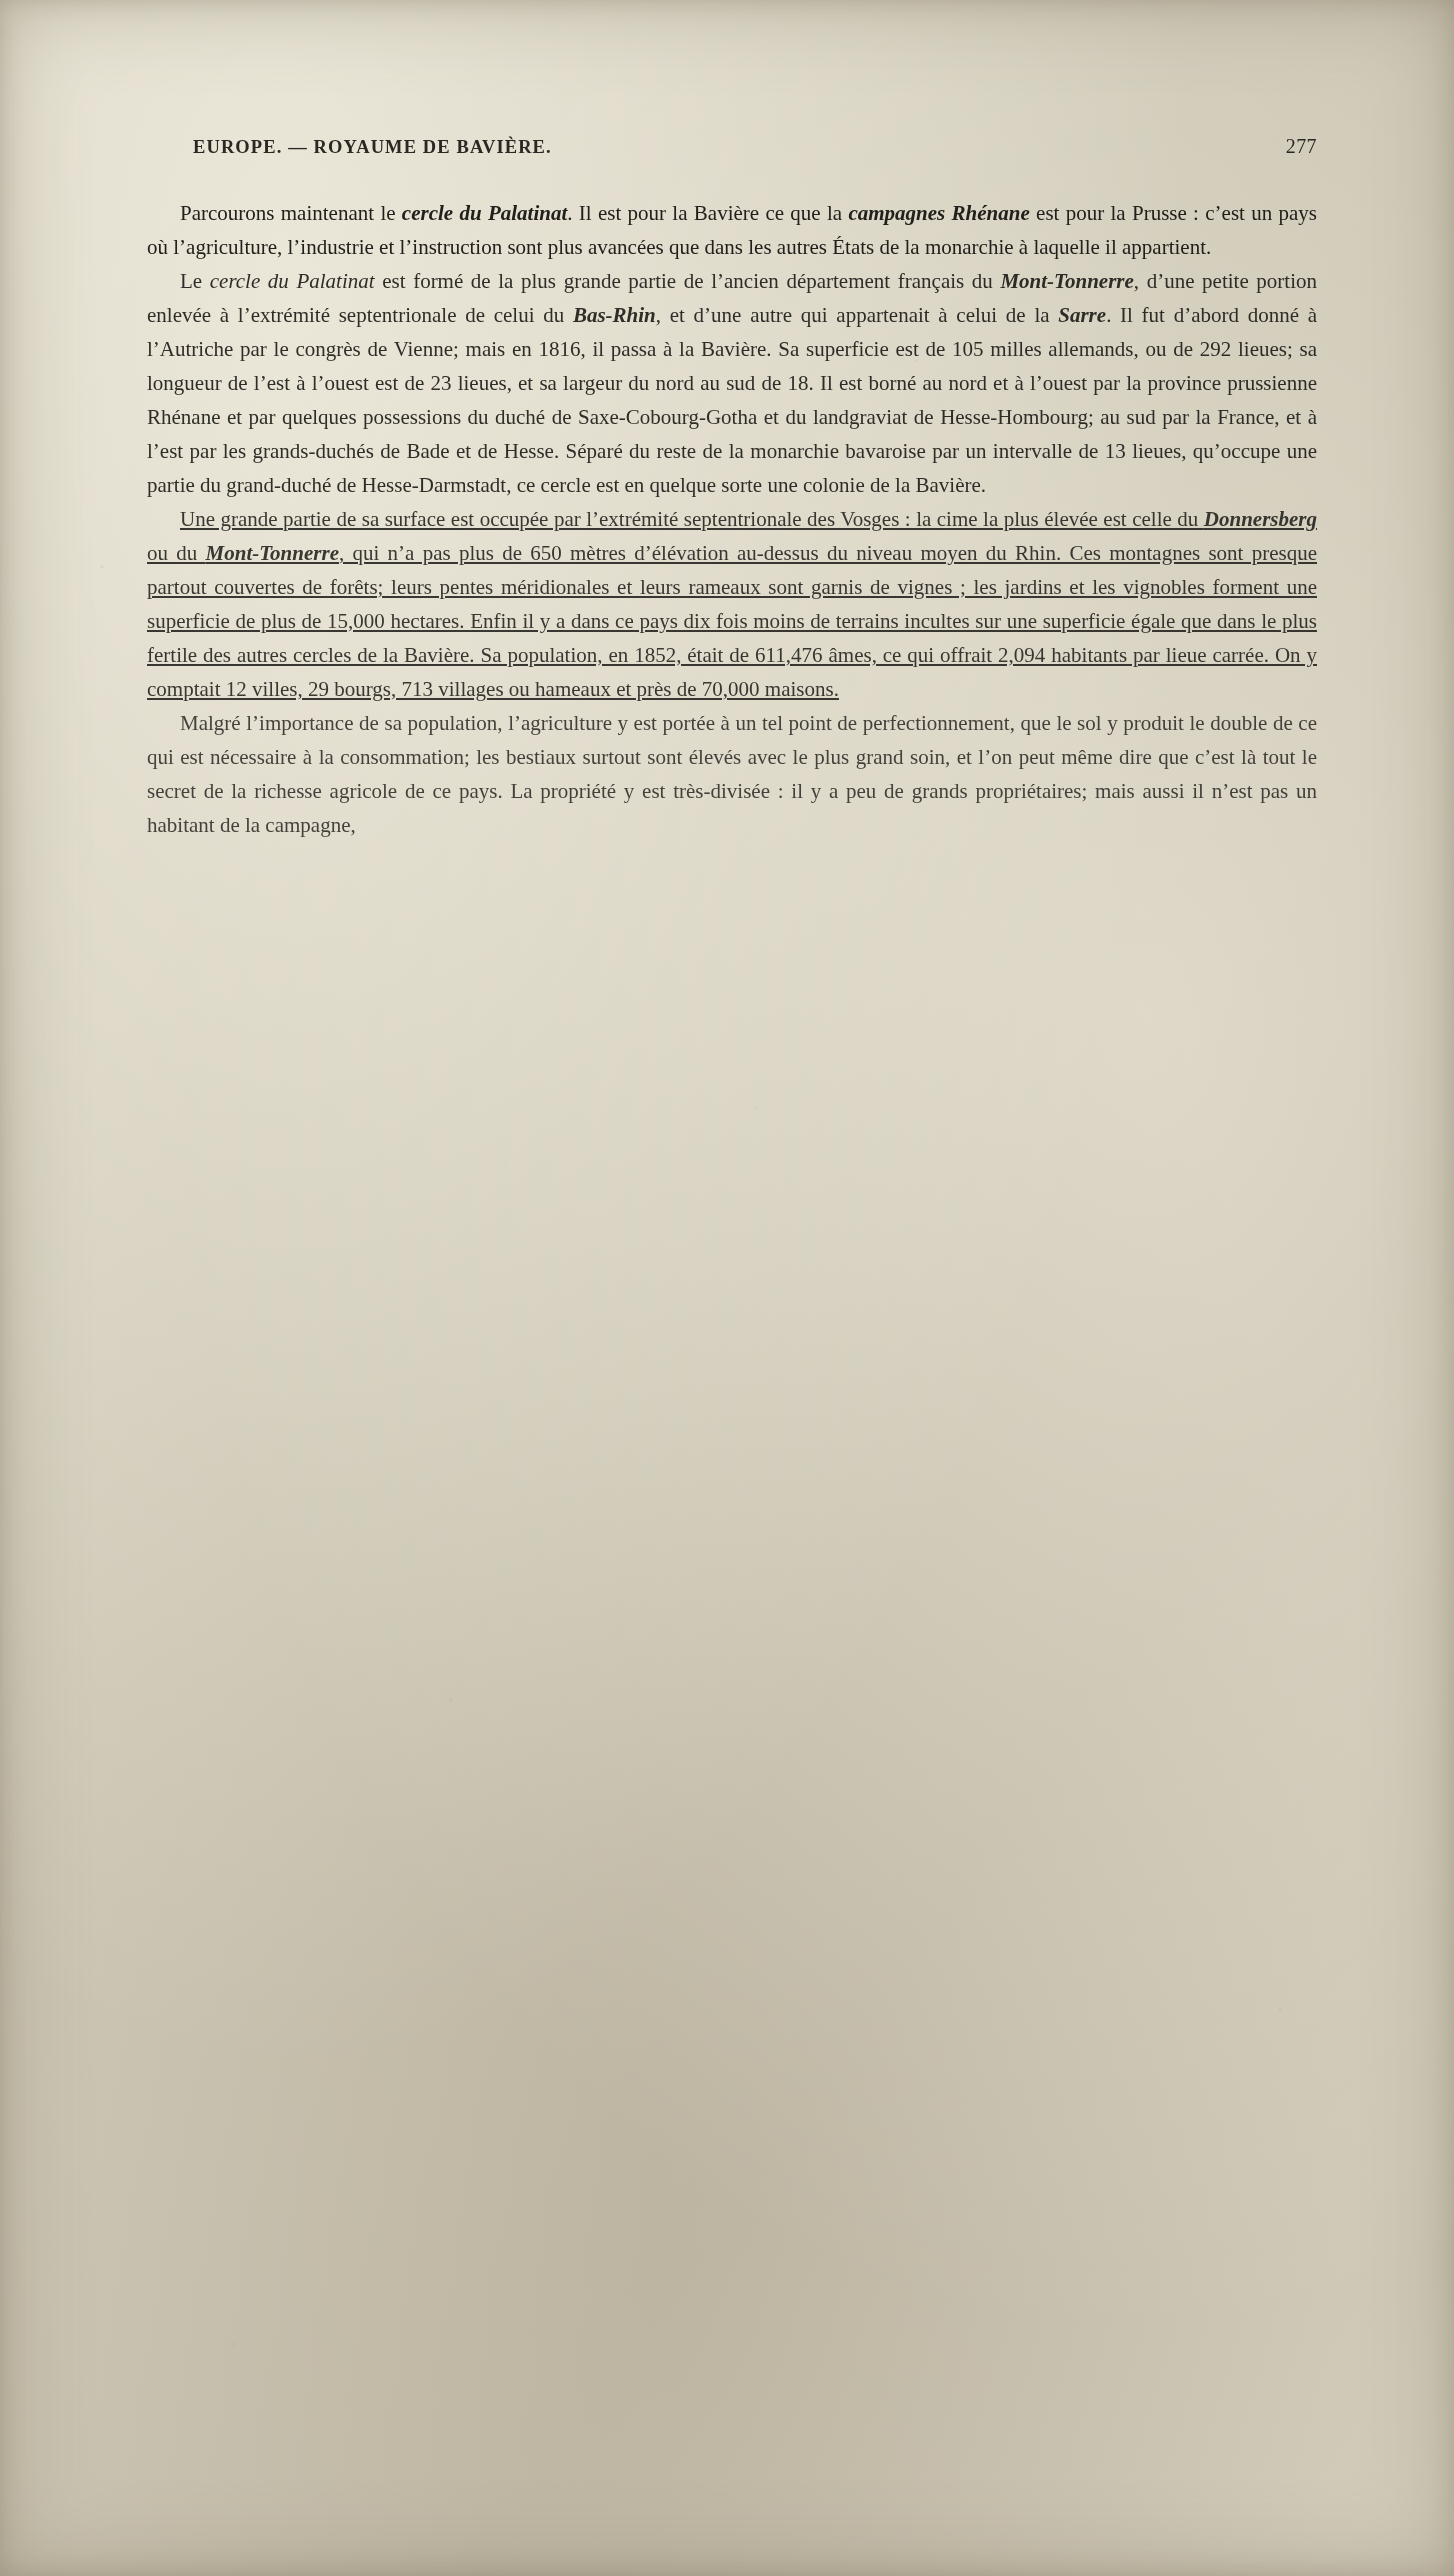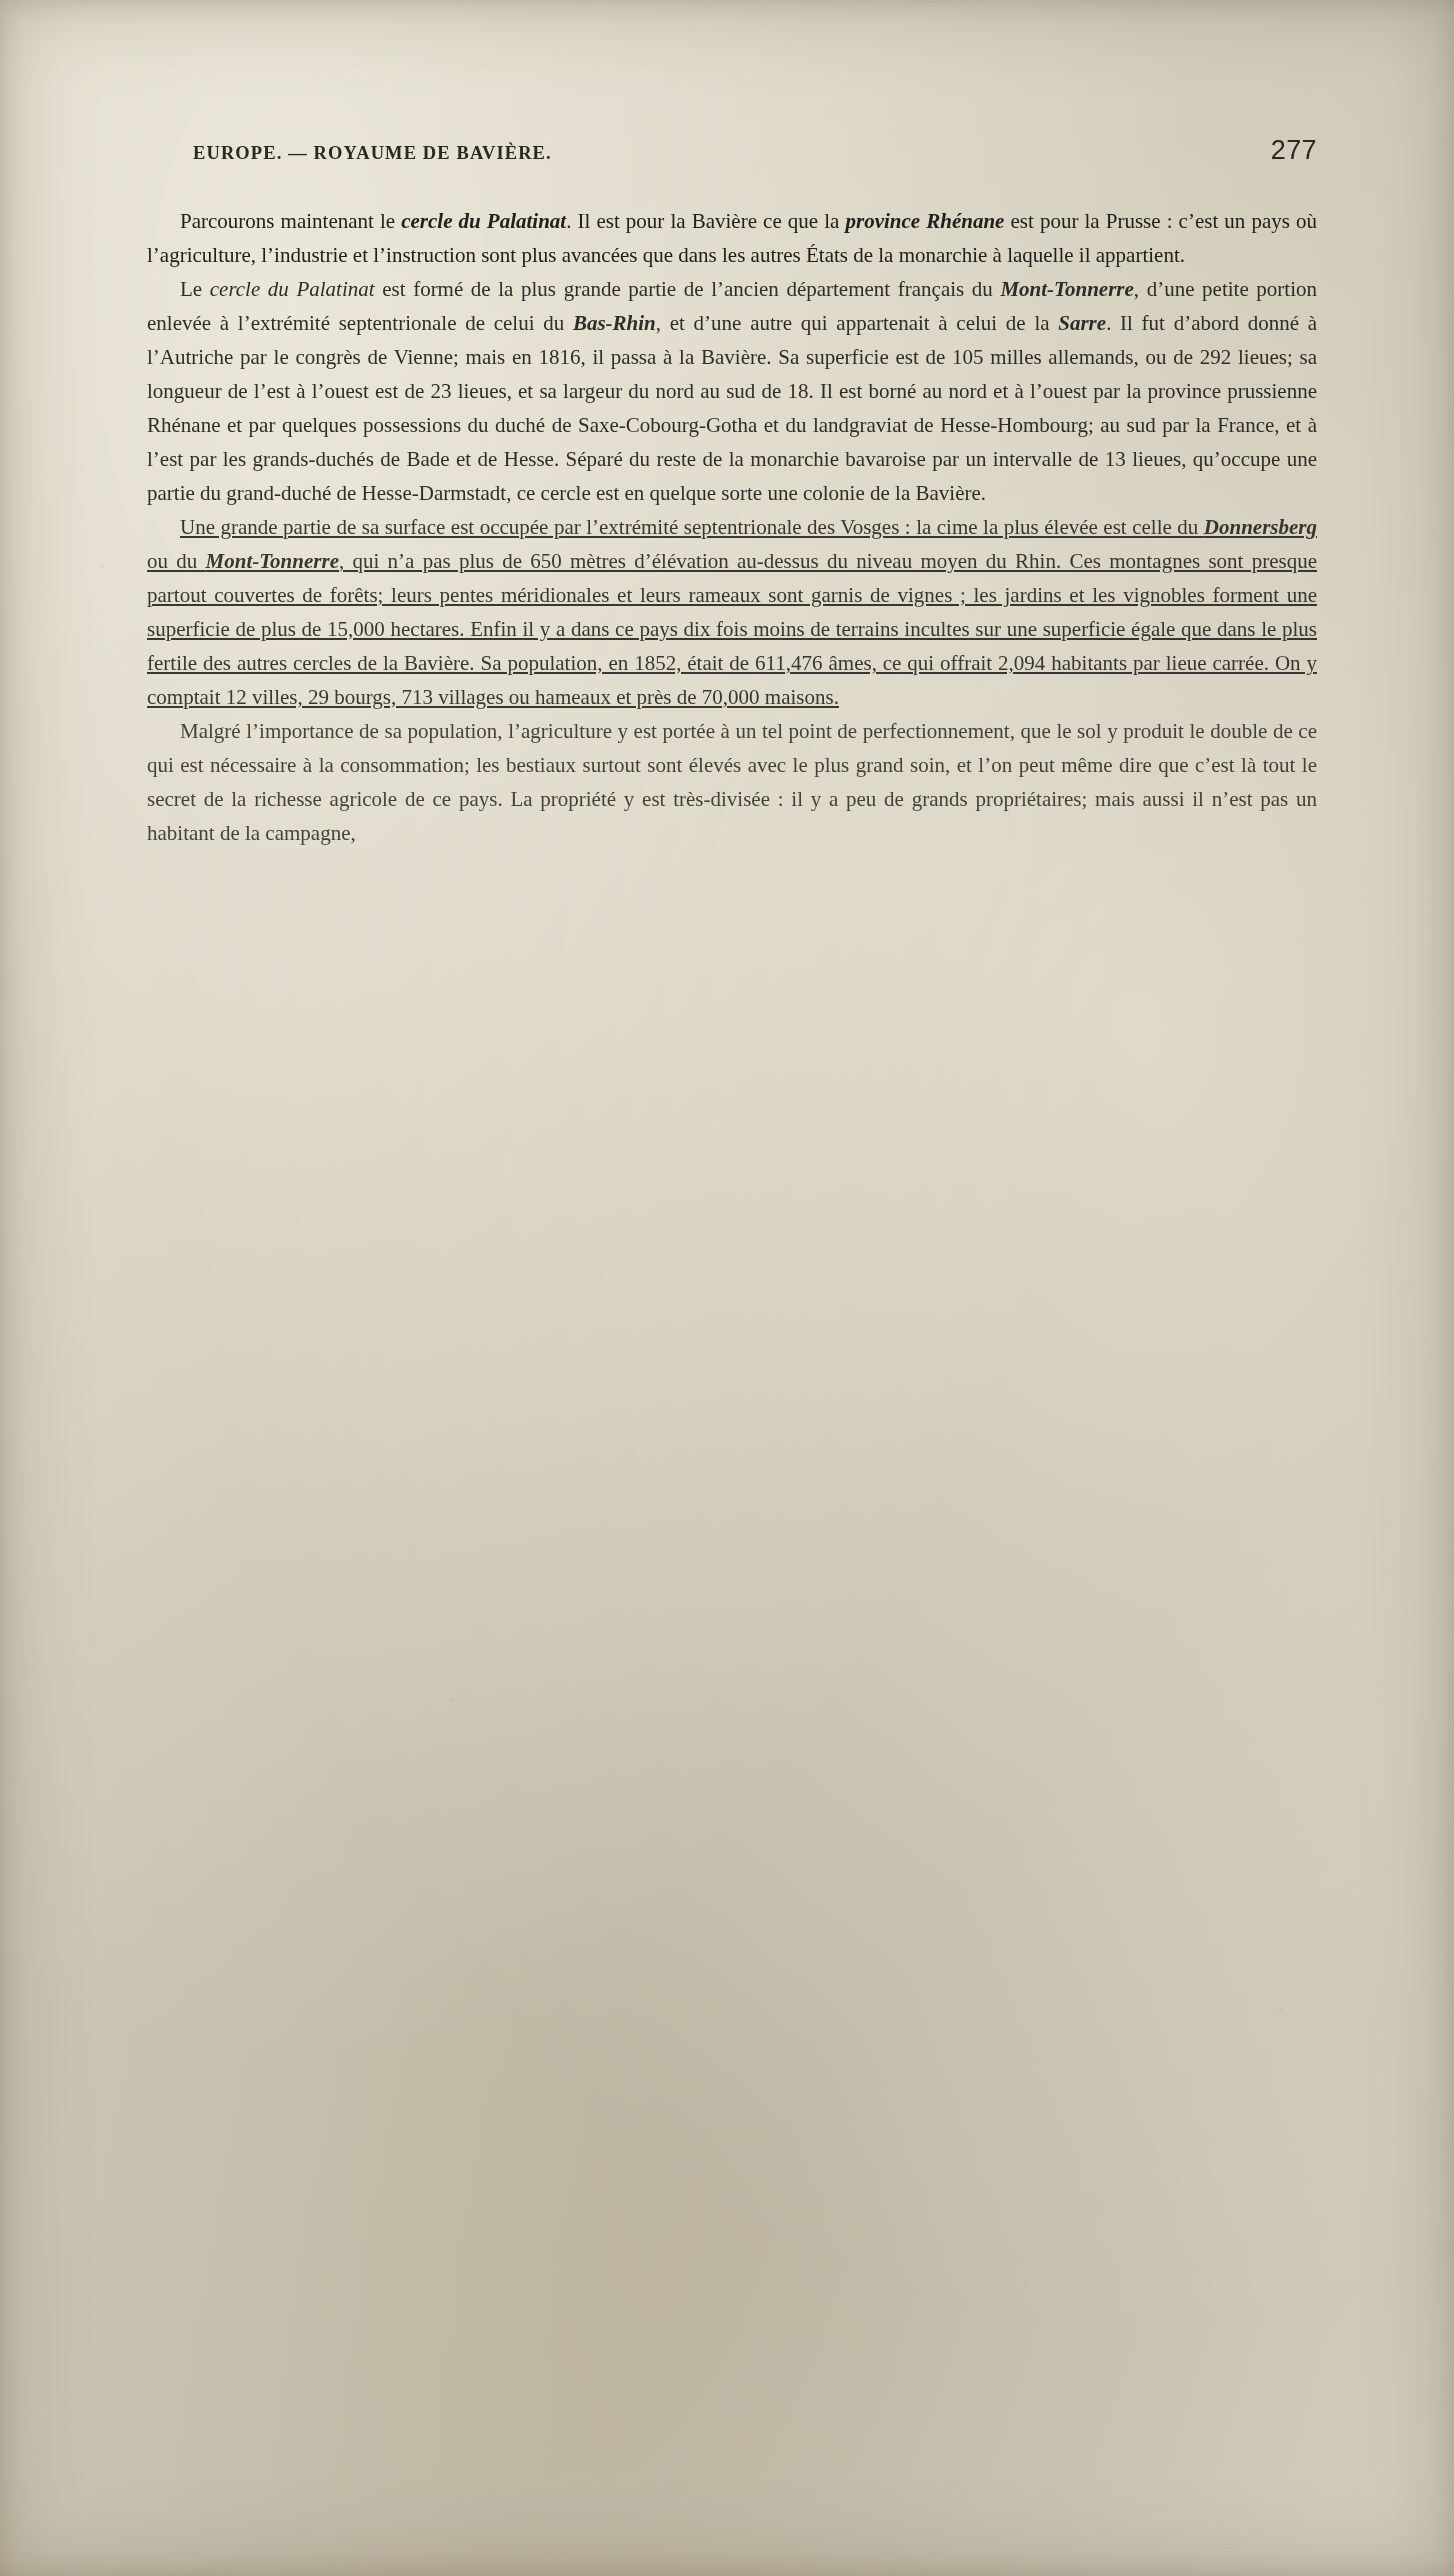--- a/index.html
+++ b/index.html
@@ -58,22 +58,22 @@
   .running-head .rh-title {
     font-size: 18.5px;
     letter-spacing: 1.1px;
     font-weight: 700;
     font-variant: small-caps;
     text-transform: uppercase;
     white-space: nowrap;
     text-align: right;
   }
   .running-head .rh-page {
-    font-size: 27px;
-    font-family: Liberation Sans, sans-serif;
+    font-size: 20px;
+    font-family: Liberation Serif, serif;
     color: #2b2722;
     letter-spacing: 0.4px;
   }
   .body-text {
     font-family: "Liberation Serif", serif;
     font-size: 21px;
     line-height: 34px;
     color: #22201c;
     text-align: justify;
     text-justify: inter-word;
@@ -101,21 +101,21 @@
   <div class="content">
 
     <div class="running-head">
       <div class="rh-title">EUROPE. — ROYAUME DE BAVIÈRE.</div>
       <div class="rh-page">277</div>
     </div>
 
     <div class="body-text">
 
 
-      <p>Parcourons maintenant le <span class="bi">cercle du Palatinat</span>. Il est pour la Bavière ce que la <span class="bi">province Rhénane</span> est pour la Prusse : c’est un pays où l’agriculture, l’industrie et l’instruction sont plus avancées que dans les autres États de la monarchie à laquelle il appartient.</p>
+      <p>Parcourons maintenant le <span class="bi">cercle du Palatinat</span>. Il est pour la Bavière ce que la <span class="bi">campagnes Rhénane</span> est pour la Prusse : c’est un pays où l’agriculture, l’industrie et l’instruction sont plus avancées que dans les autres États de la monarchie à laquelle il appartient.</p>
 
       <p class="fade-a">Le <i>cercle du Palatinat</i> est formé de la plus grande partie de l’ancien département français du <span class="bi">Mont-Tonnerre</span>, d’une petite portion enlevée à l’extrémité septentrionale de celui du <span class="bi">Bas-Rhin</span>, et d’une autre qui appartenait à celui de la <span class="bi">Sarre</span>. Il fut d’abord donné à l’Autriche par le congrès de Vienne; mais en 1816, il passa à la Bavière. Sa superficie est de 105 milles allemands, ou de 292 lieues; sa longueur de l’est à l’ouest est de 23 lieues, et sa largeur du nord au sud de 18. Il est borné au nord et à l’ouest par la province prussienne Rhénane et par quelques possessions du duché de Saxe-Cobourg-Gotha et du landgraviat de Hesse-Hombourg; au sud par la France, et à l’est par les grands-duchés de Bade et de Hesse. Séparé du reste de la monarchie bavaroise par un intervalle de 13 lieues, qu’occupe une partie du grand-duché de Hesse-Darmstadt, ce cercle est en quelque sorte une colonie de la Bavière.</p>
 
       <p class="fade-b">Une grande partie de sa surface est occupée par l’extrémité septentrionale des Vosges : la cime la plus élevée est celle du <span class="bi">Donnersberg</span> ou du <span class="bi">Mont-Tonnerre</span>, qui n’a pas plus de 650 mètres d’élévation au-dessus du niveau moyen du Rhin. Ces montagnes sont presque partout couvertes de forêts; leurs pentes méridionales et leurs rameaux sont garnis de vignes ; les jardins et les vignobles forment une superficie de plus de 15,000 hectares. Enfin il y a dans ce pays dix fois moins de terrains incultes sur une superficie égale que dans le plus fertile des autres cercles de la Bavière. Sa population, en 1852, était de 611,476 âmes, ce qui offrait 2,094 habitants par lieue carrée. On y comptait 12 villes, 29 bourgs, 713 villages ou hameaux et près de 70,000 maisons.</p>
 
       <p class="fade-c">Malgré l’importance de sa population, l’agriculture y est portée à un tel point de perfectionnement, que le sol y produit le double de ce qui est nécessaire à la consommation; les bestiaux surtout sont élevés avec le plus grand soin, et l’on peut même dire que c’est là tout le secret de la richesse agricole de ce pays. La propriété y est très-divisée : il y a peu de grands propriétaires; mais aussi il n’est pas un habitant de la campagne,</p>
 
     </div>
   </div>
 

